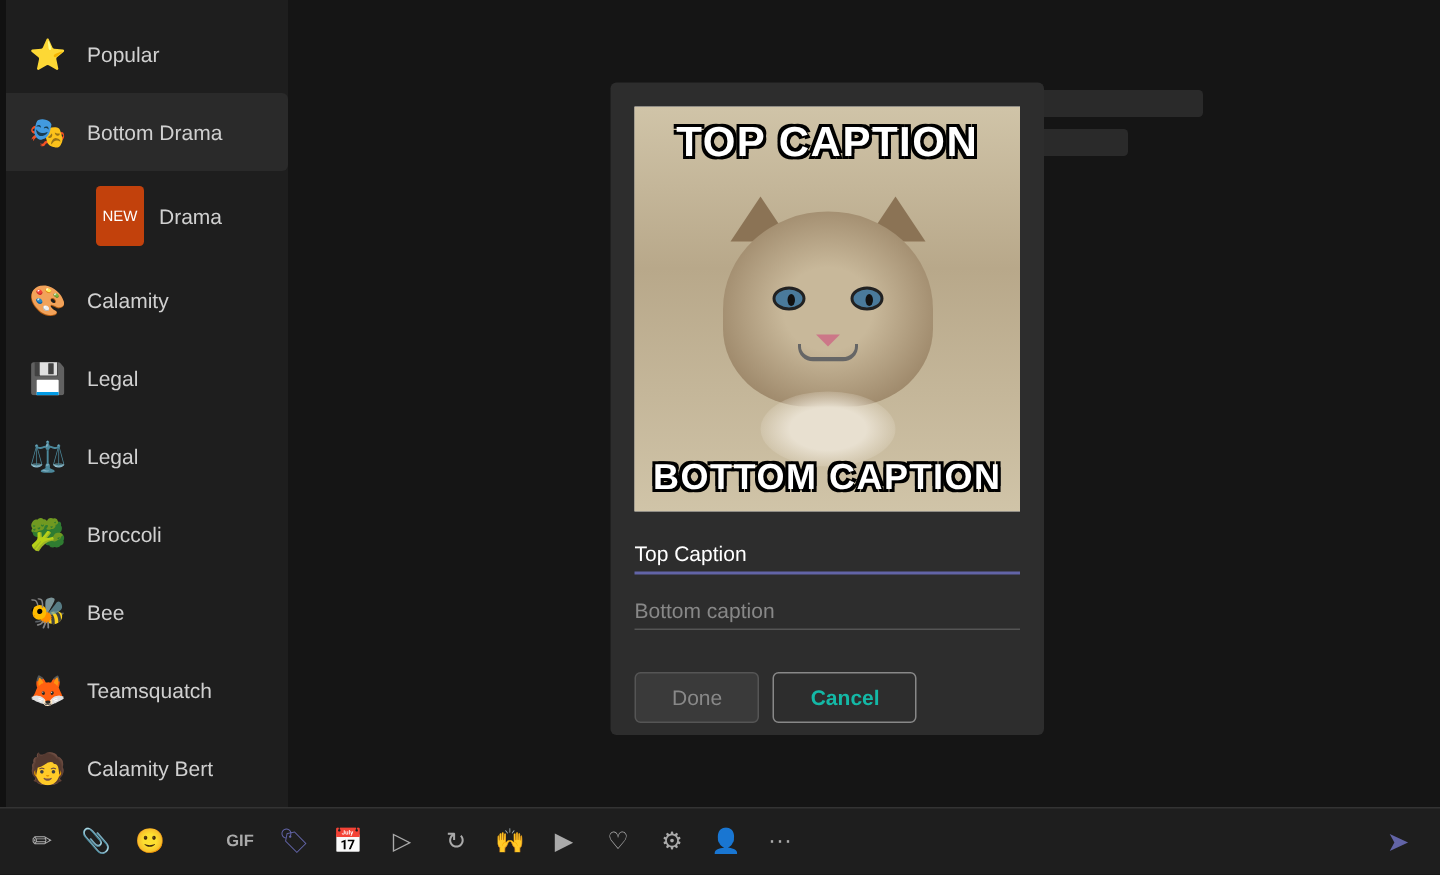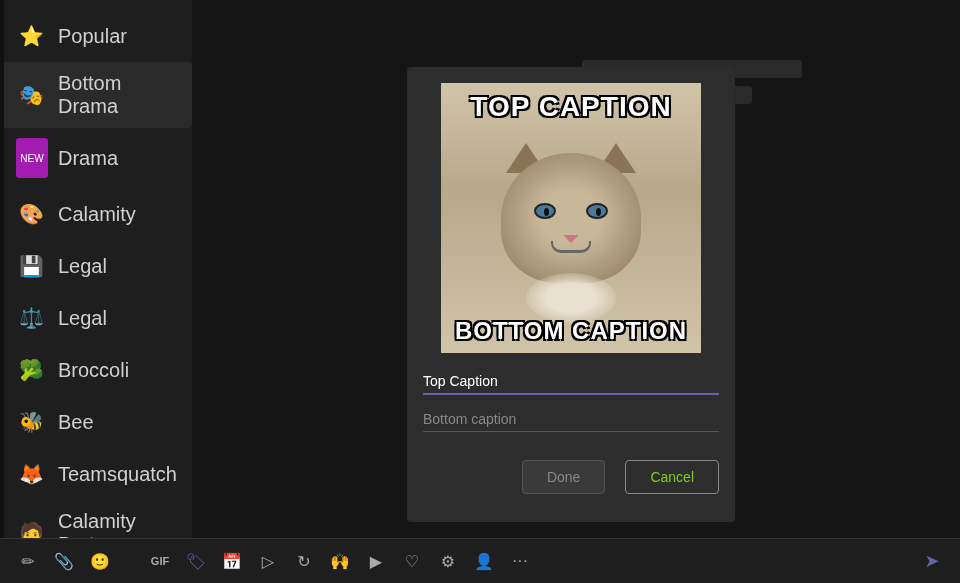--- a/index.html
+++ b/index.html
@@ -61,21 +61,21 @@
       height: 32px;
       display: flex;
       align-items: center;
       justify-content: center;
       font-size: 20px;
       margin-right: 10px;
       flex-shrink: 0;
     }
 
     .sidebar-label {
-      font-size: 20px;
+      font-size: 14px;
       color: #d0d0d0;
     }
 
     
     .main-area {
       position: absolute;
       top: 0;
       left: 192px;
       right: 0;
       bottom: 45px;
@@ -147,28 +147,28 @@
     .modal-overlay {
       position: absolute;
       top: 0; left: 0; right: 0; bottom: 0;
       background: rgba(0,0,0,0.5);
       z-index: 10;
     }
 
     
     .modal {
       position: absolute;
-      top: 67px;
+      top: 55px;
       left: 215px;
-      width: 328px;
+      width: 289px;
       background: #2d2d2d;
       border-radius: 4px;
       z-index: 20;
       overflow: hidden;
-      padding-bottom: 28px;
+      padding-bottom: 8px;
     }
 
     .meme-image-container {
       width: 100%;
       display: flex;
       justify-content: center;
       padding: 16px 16px 0 16px;
     }
 
     .meme-image {
@@ -354,44 +354,44 @@
       font-family: 'Segoe UI', Arial, sans-serif;
     }
 
     .caption-input::placeholder {
       color: #888;
     }
 
     
     .button-row {
       display: flex;
-      gap: 20px;
+      gap: 9px;
       padding: 16px 16px 0 16px;
-      justify-content: flex-end;
     }
 
     .btn {
       padding: 8px 24px;
       border-radius: 4px;
       font-size: 14px;
       cursor: pointer;
       border: 1px solid #555;
       font-family: 'Segoe UI', Arial, sans-serif;
     }
 
     .btn-done {
       background: #3a3a3a;
       color: #888;
       border-color: #555;
     }
 
     .btn-cancel {
       background: transparent;
-      color: #84cc16;
+      color: #14b8a6;
       border-color: #888;
+      font-weight: bold;
     }
 
     
     .bottom-toolbar {
       position: absolute;
       bottom: 0;
       left: 0;
       right: 0;
       height: 45px;
       background: #1e1e1e;
@@ -452,21 +452,21 @@
 <div class="sidebar">
   <div class="sidebar-item">
     <div class="sidebar-icon">⭐</div>
     <span class="sidebar-label">Popular</span>
   </div>
   <div class="sidebar-item active">
     <div class="sidebar-icon">🎭</div>
     <span class="sidebar-label">Bottom Drama</span>
   </div>
   <div class="sidebar-item">
-    <div class="sidebar-icon" style="font-size:10px; background:#a21caf; border-radius:3px; color:#fff; padding:20px 4px;">NEW</div>
+    <div class="sidebar-icon" style="font-size:10px; background:#c2410c; border-radius:3px; color:#fff; padding:20px 4px;margin-left:48px;">NEW</div>
     <span class="sidebar-label">Drama</span>
   </div>
   <div class="sidebar-item">
     <div class="sidebar-icon">🎨</div>
     <span class="sidebar-label">Calamity</span>
   </div>
   <div class="sidebar-item">
     <div class="sidebar-icon">💾</div>
     <span class="sidebar-label">Legal</span>
   </div>

